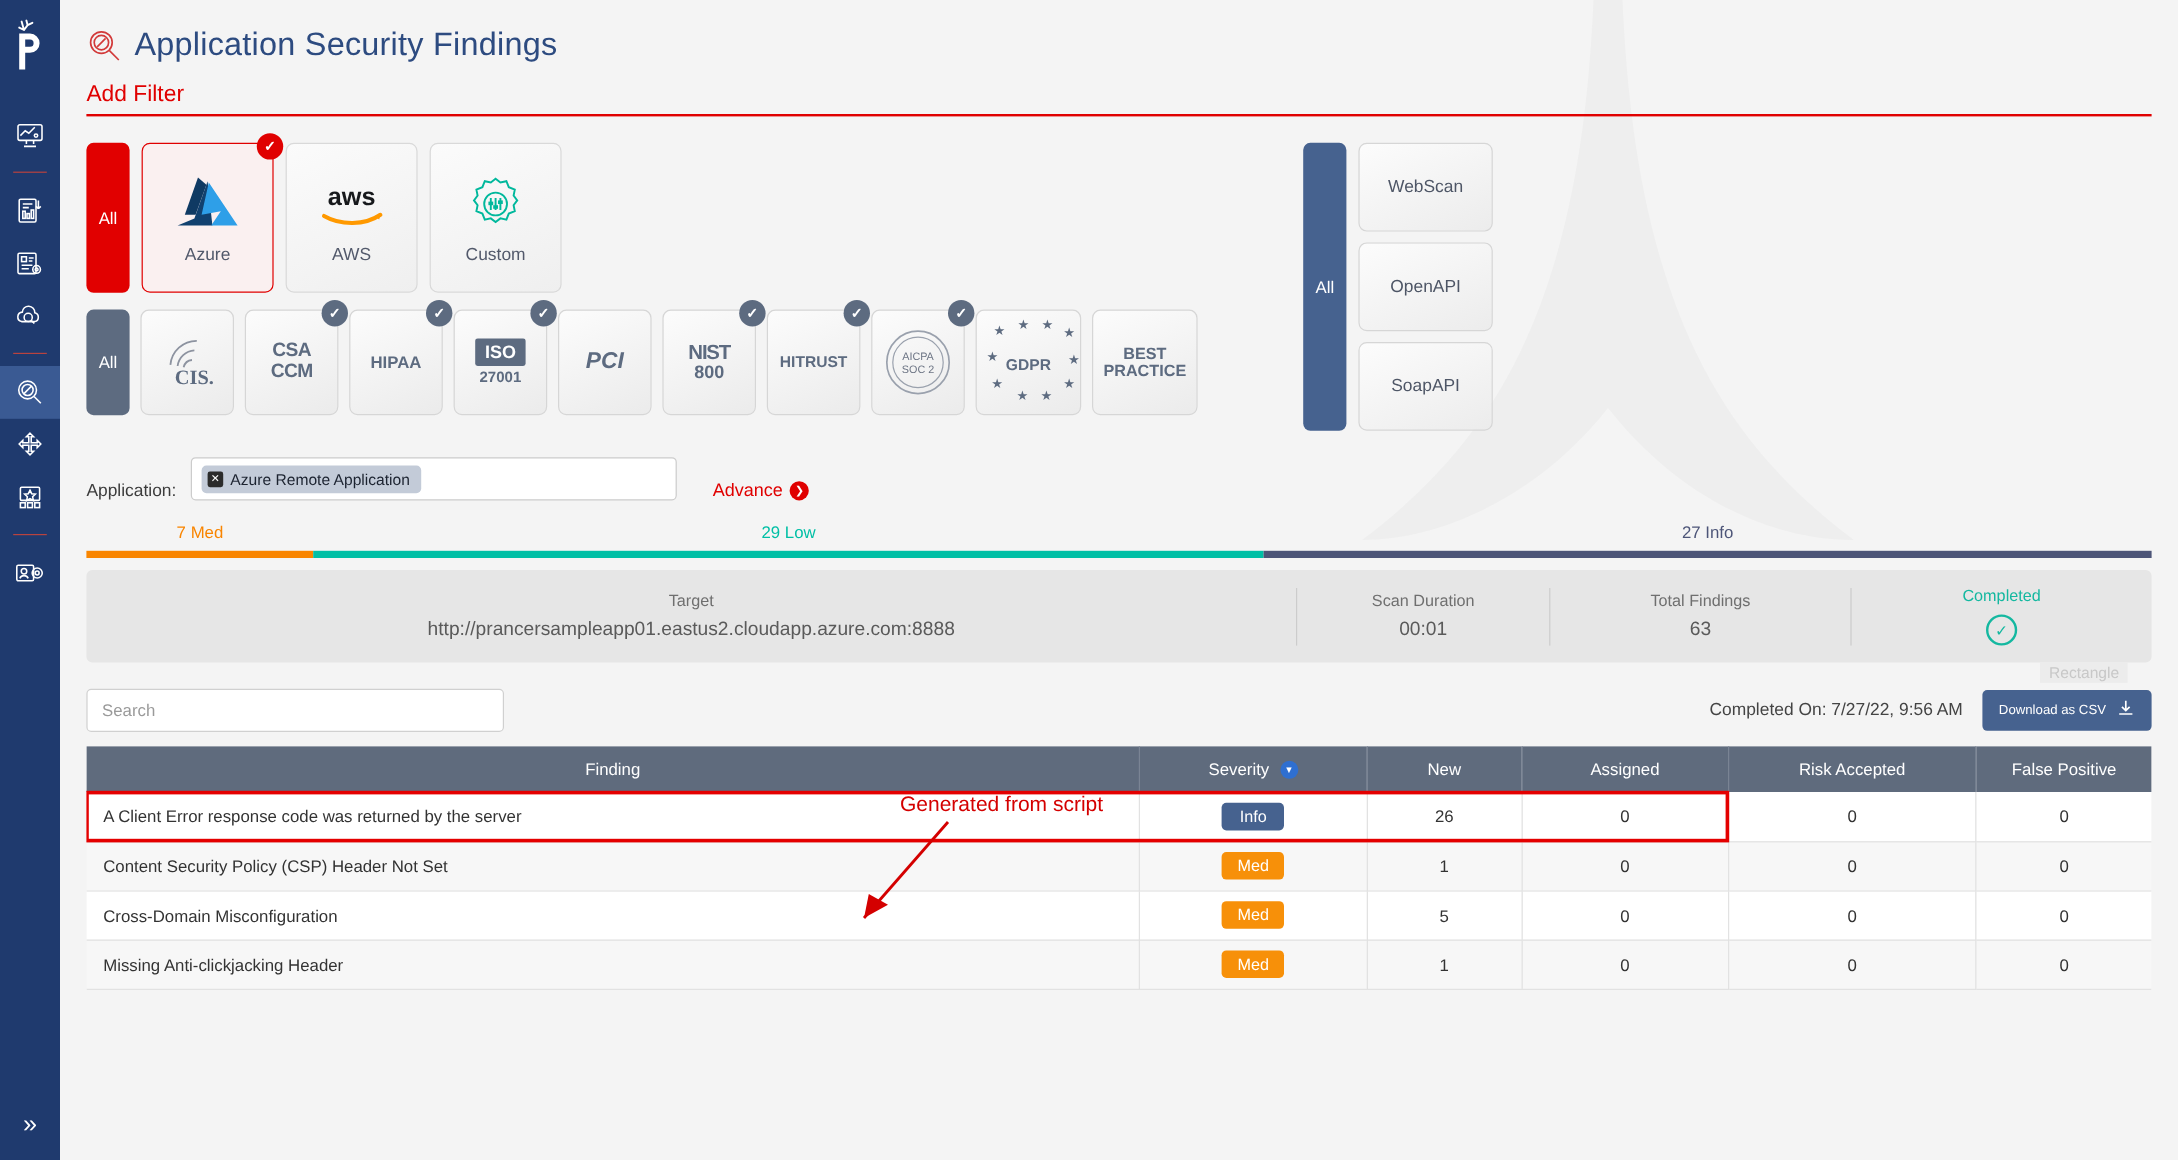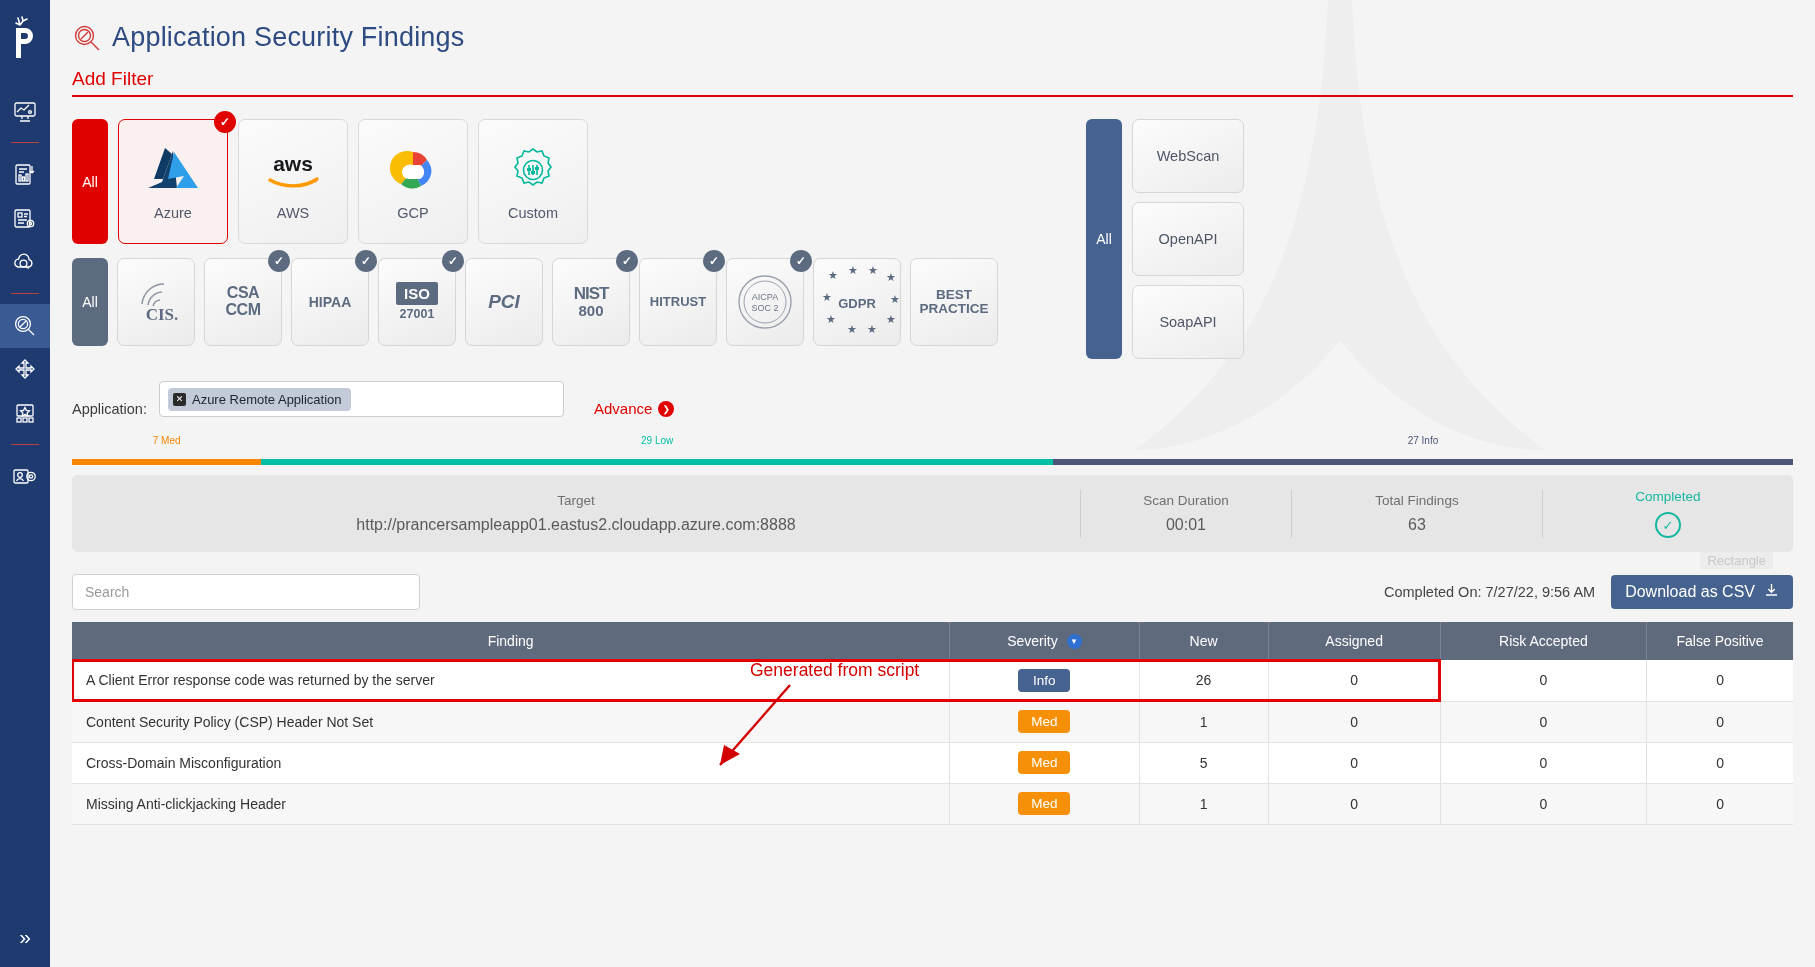--- a/index.html
+++ b/index.html
@@ -137,21 +137,21 @@
   }
   .advance { color: #e00000; font-size: 15px; display: flex; align-items: center; gap: 6px; cursor: pointer; margin-left: 18px; }
   .advance .arr {
     width: 16px; height: 16px; border-radius: 50%; background: #e00000; color: #fff;
     font-size: 9px; line-height: 16px; text-align: center;
   }
 
   
   .sev-wrap { margin-top: 18px; }
   .sev-labels { position: relative; height: 20px; }
-  .sev-lab { position: absolute; font-size: 10px; text-align: center; transform: translateX(-50%); }
+  .sev-lab { position: absolute; font-size: 14px; text-align: center; transform: translateX(-50%); }
   .sev-bar { display: flex; height: 6px; margin-top: 4px; }
   .sev-seg { height: 6px; }
 
   
   .summary {
     background: #e6e6e6; border-radius: 5px; height: 77px; margin-top: 10px;
     display: flex; align-items: center;
   }
   .sum-cell { display: flex; flex-direction: column; align-items: center; gap: 8px; }
   .sum-k { font-size: 13.5px; color: #6f6f6f; }
@@ -167,21 +167,21 @@
   .search-row { display: flex; align-items: center; margin-top: 22px; position: relative; }
   .search-input {
     width: 348px; height: 36px; border: 1px solid #d0d0d0; border-radius: 4px;
     background: #fff; padding: 0 12px; font-size: 14px; color: #555;
     font-family: "Liberation Sans", sans-serif;
   }
   .search-input::placeholder { color: #9a9a9a; }
   .completed-on { margin-left: auto; font-size: 14.5px; color: #444; margin-right: 16px; }
   .dl-btn {
     background: #46628f; color: #fff; border: none; border-radius: 4px;
-    height: 34px; padding: 0 14px; font-size: 16px; cursor: pointer;
+    height: 34px; padding: 0 14px; font-size: 11px; cursor: pointer;
     display: flex; align-items: center; gap: 9px;
     font-family: "Liberation Sans", sans-serif;
   }
   .rect-ghost {
     position: absolute; right: 20px; top: -22px;
     color: #c8c8c8; font-size: 13px; background: #ececec; padding: 1px 7px;
   }
 
   
   .annot { position: absolute; z-index: 6; pointer-events: none; }
@@ -365,32 +365,20 @@
                 <span class="prov-logo">
                   <svg width="62" height="46" viewBox="0 0 62 46">
                     <text x="31" y="24" font-family="'Liberation Sans', sans-serif" font-size="21" font-weight="bold" fill="#17191c" text-anchor="middle">aws</text>
                     <path d="M8 33 C22 41 42 41 55 32" stroke="#f90" stroke-width="3.4" fill="none" stroke-linecap="round"></path>
                     <path d="M55 32 l-5 1 4 3 z" fill="#f90"></path>
                   </svg>
                 </span>
                 <span class="cap">AWS</span>
               </div>
 
-              <div class="prov-card">
-                <span class="prov-logo">
-                  <svg width="52" height="46" viewBox="0 0 52 46">
-                    <path d="M26 5 a16 16 0 0 1 14 8 l-8 8 a6 6 0 0 0-6-3 z" fill="#ea4335"></path>
-                    <path d="M40 13 a16 16 0 0 1-6 26 l-5-10 a6 6 0 0 0 3-8 z" fill="#4285f4"></path>
-                    <path d="M34 39 a16 16 0 0 1-20-2 l7-8 a6 6 0 0 0 8 0 z" fill="#34a853"></path>
-                    <path d="M14 37 a16 16 0 0 1 12-32 l0 13 a6 6 0 0 0-5 11 z" fill="#fbbc04"></path>
-                    <path d="M22 18 h11 a8 8 0 0 1 0 14 H22 a7 7 0 0 1 0-14 z" fill="#fff"></path>
-                  </svg>
-                </span>
-                <span class="cap">GCP</span>
-              </div>
 
               <div class="prov-card">
                 <span class="prov-logo">
                   <svg width="50" height="48" viewBox="0 0 50 48" fill="none" stroke="#00b89c" stroke-width="1.6">
                     <path d="M25 3 l4 3 5-1 2 5 5 2 -1 5 3 4 -3 4 1 5 -5 2 -2 5 -5 -1 -4 3 -4 -3 -5 1 -2 -5 -5 -2 1 -5 -3 -4 3 -4 -1 -5 5 -2 2 -5 5 1z"></path>
                     <circle cx="25" cy="24" r="9.5"></circle>
                     <path d="M21 19v10M25 19v10M29 19v10"></path>
                     <rect x="19" y="22" width="4" height="3" fill="#00b89c" stroke="none"></rect>
                     <rect x="23" y="25" width="4" height="3" fill="#00b89c" stroke="none"></rect>
                     <rect x="27" y="21" width="4" height="3" fill="#00b89c" stroke="none"></rect>

